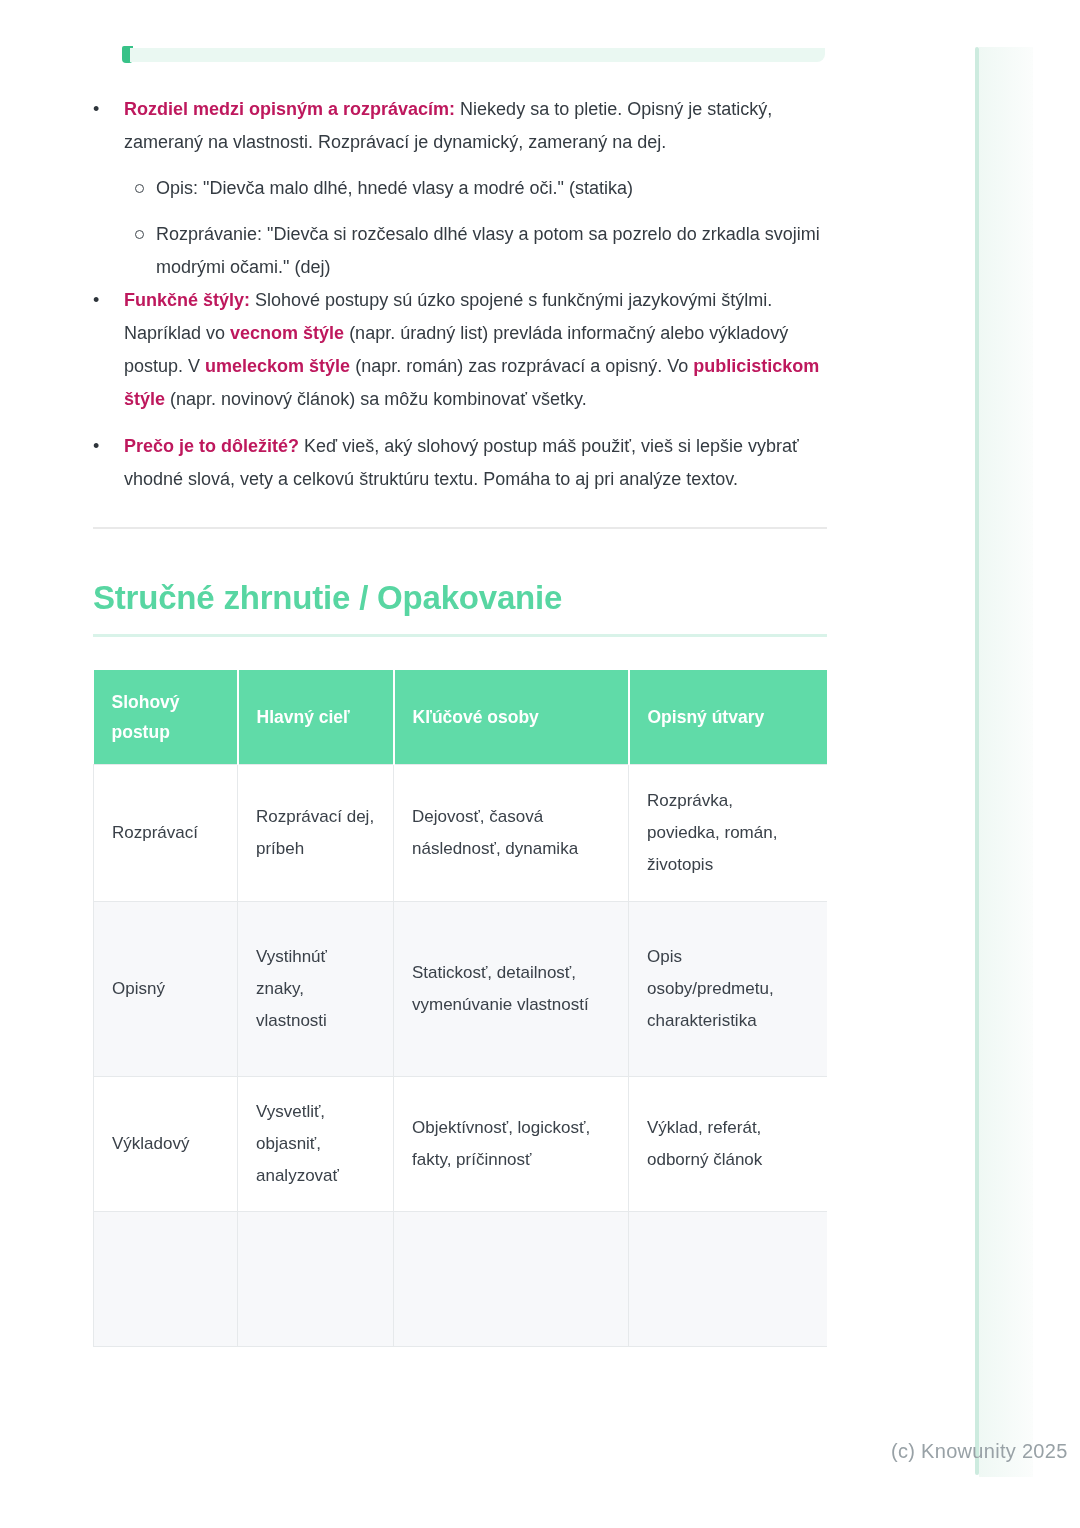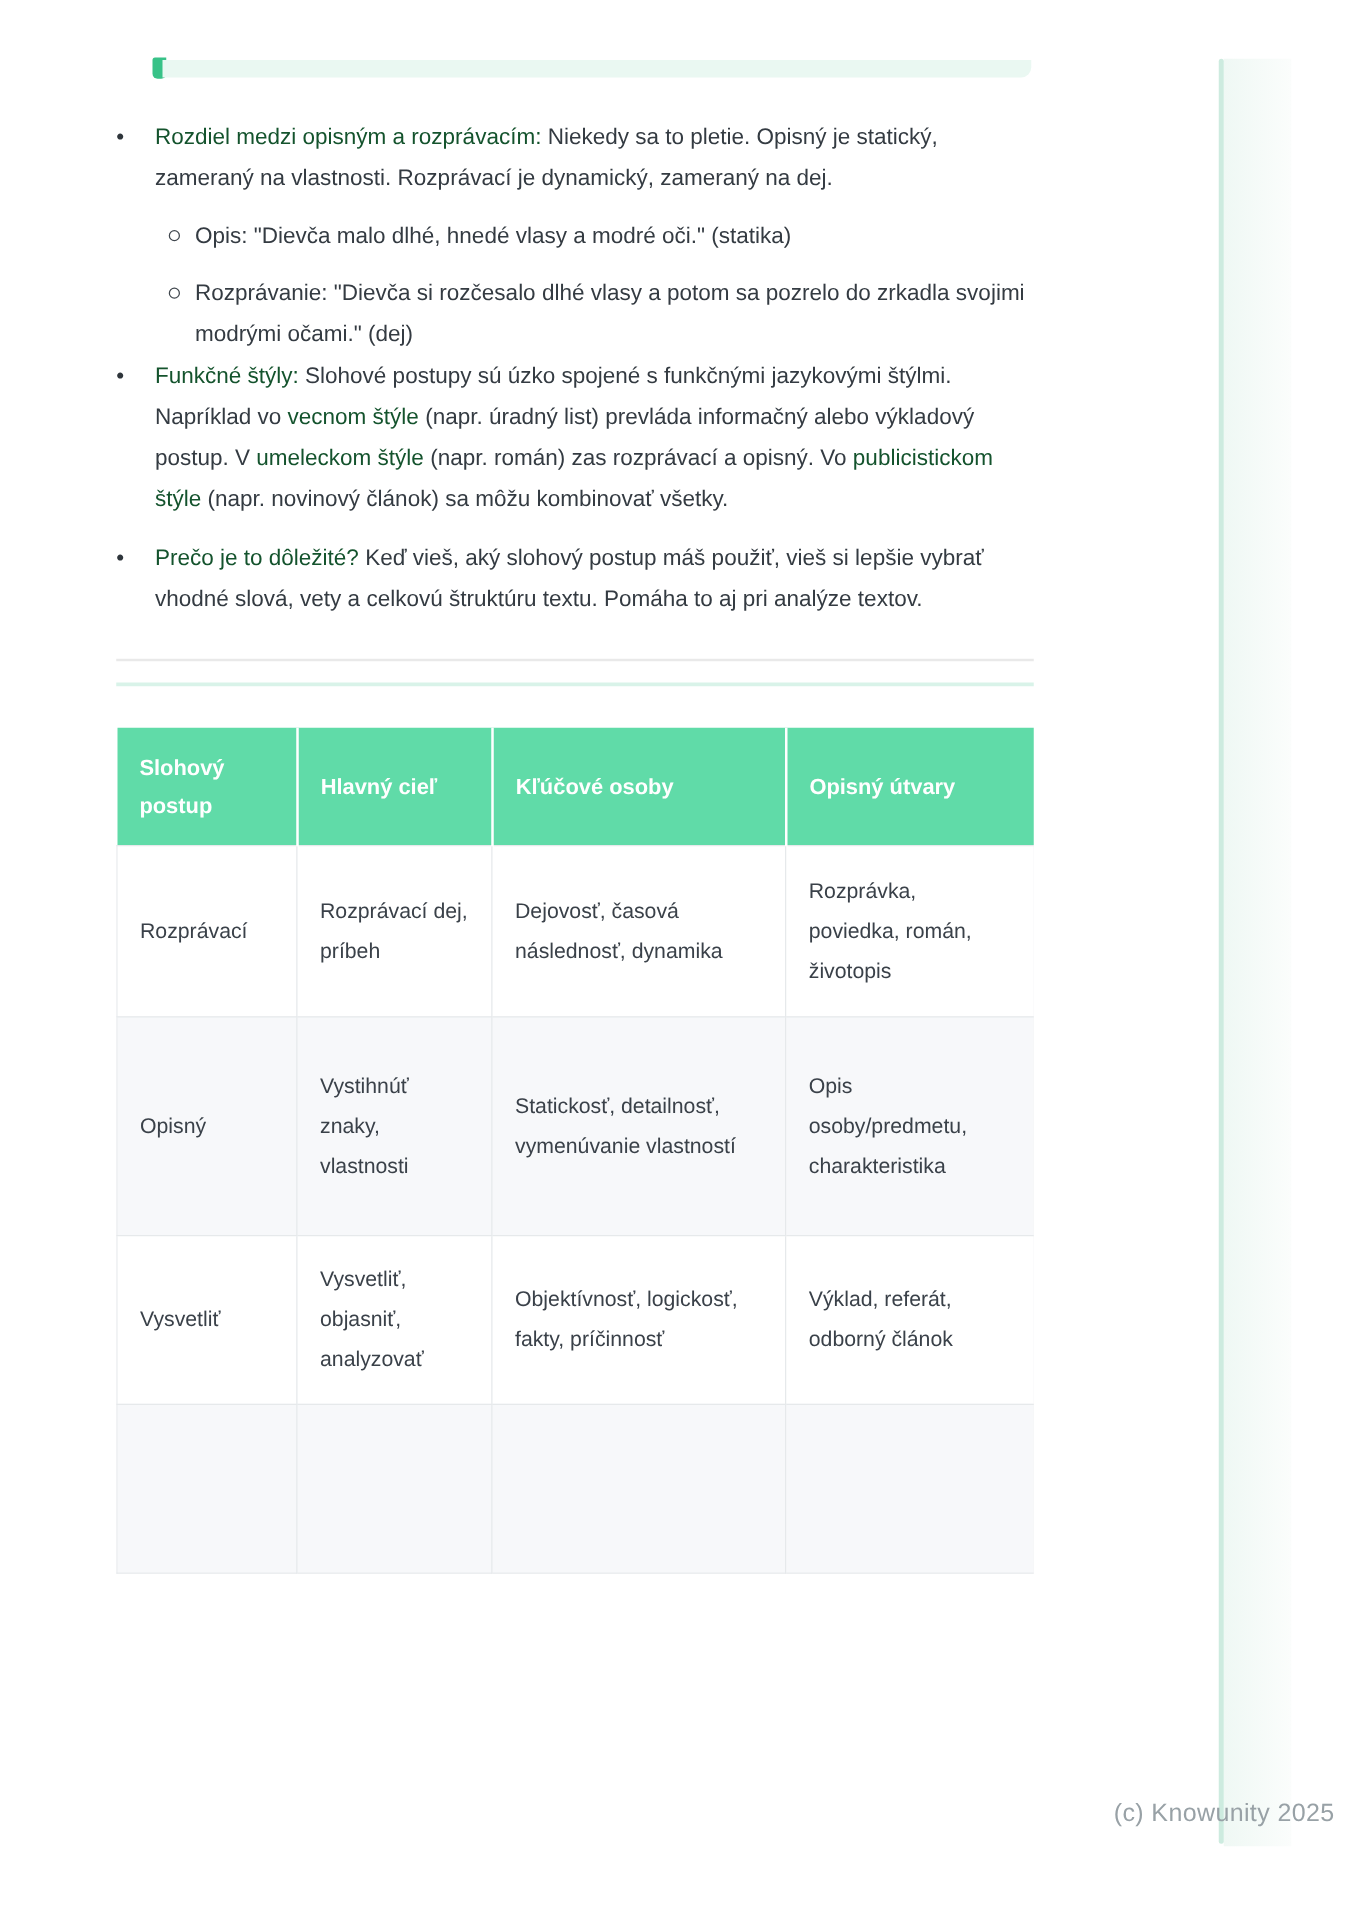--- a/index.html
+++ b/index.html
@@ -23,21 +23,21 @@
     background:#cdebdf;border-radius:2px;}
   .copyright{position:absolute;top:1440px;left:891px;font-size:20px;color:#98a1a6;letter-spacing:.3px;}
 
   .content{position:absolute;top:0;left:93px;width:734px;padding-top:93px;}
 
   
   .bullet-item{display:flex;align-items:flex-start;font-size:18px;line-height:33px;}
   .bullet-item + .bullet-item{margin-top:14px;}
   .b-marker{flex:0 0 31px;font-size:18px;line-height:33px;color:#2e353b;}
   .b-text{flex:1;}
-  .b-text .b{font-weight:400;color:#14532d;}
+  .b-text .b{font-weight:700;color:#be185d;}
   .sub-item{display:flex;align-items:flex-start;font-size:18px;line-height:33px;margin:13px 0 0 42px;}
   .s-marker{flex:0 0 21px;position:relative;}
   .s-marker::before{content:"";position:absolute;left:0;top:12px;width:7px;height:7px;
     border:1.5px solid #40474e;border-radius:50%;}
   .s-text{flex:1;}
   .s-text .i{text-align:center;}
 
   .divider{margin:31px 0 0 0;height:2px;background:#e9e9e9;border:none;}
 
   .section-heading{margin:50px 0 0 0;font-size:33px;line-height:38px;font-weight:700;
@@ -88,20 +88,21 @@
           <div class="b-text"><span class="b">Funkčné štýly:</span><span> Slohové postupy sú úzko spojené s funkčnými jazykovými štýlmi. Napríklad vo </span><span class="b">vecnom štýle</span><span> (napr. úradný list) prevláda informačný alebo výkladový postup. V </span><span class="b">umeleckom štýle</span><span> (napr. román) zas rozprávací a opisný. Vo </span><span class="b">publicistickom štýle</span><span> (napr. novinový článok) sa môžu kombinovať všetky.</span></div>
         </div>
         <div class="bullet-item">
           <span class="b-marker">•</span>
           <div class="b-text"><span class="b">Prečo je to dôležité?</span><span> Keď vieš, aký slohový postup máš použiť, vieš si lepšie vybrať vhodné slová, vety a celkovú štruktúru textu. Pomáha to aj pri analýze textov.</span></div>
         </div>
       </div>
 
     <hr class="divider">
 
+    <h1 class="section-heading">Stručné zhrnutie / Opakovanie</h1>
     <div class="heading-underline"></div>
 
     <div class="table-clip">
       <table class="summary" id="summary-table">
         <colgroup>
             <col class="c1">
             <col class="c2">
             <col class="c3">
             <col class="c4">
           </colgroup>
@@ -120,21 +121,21 @@
               <td>Dejovosť, časová následnosť, dynamika</td>
               <td>Rozprávka, poviedka, román, životopis</td>
             </tr>
             <tr>
               <td>Opisný</td>
               <td>Vystihnúť znaky, vlastnosti</td>
               <td>Statickosť, detailnosť, vymenúvanie vlastností</td>
               <td>Opis osoby/predmetu, charakteristika</td>
             </tr>
             <tr>
-              <td>Vysvetliť</td>
+              <td>Výkladový</td>
               <td>Vysvetliť, objasniť, analyzovať</td>
               <td>Objektívnosť, logickosť, fakty, príčinnosť</td>
               <td>Výklad, referát, odborný článok</td>
             </tr>
             <tr>
               <td></td>
               <td></td>
               <td></td>
               <td></td>
             </tr>

